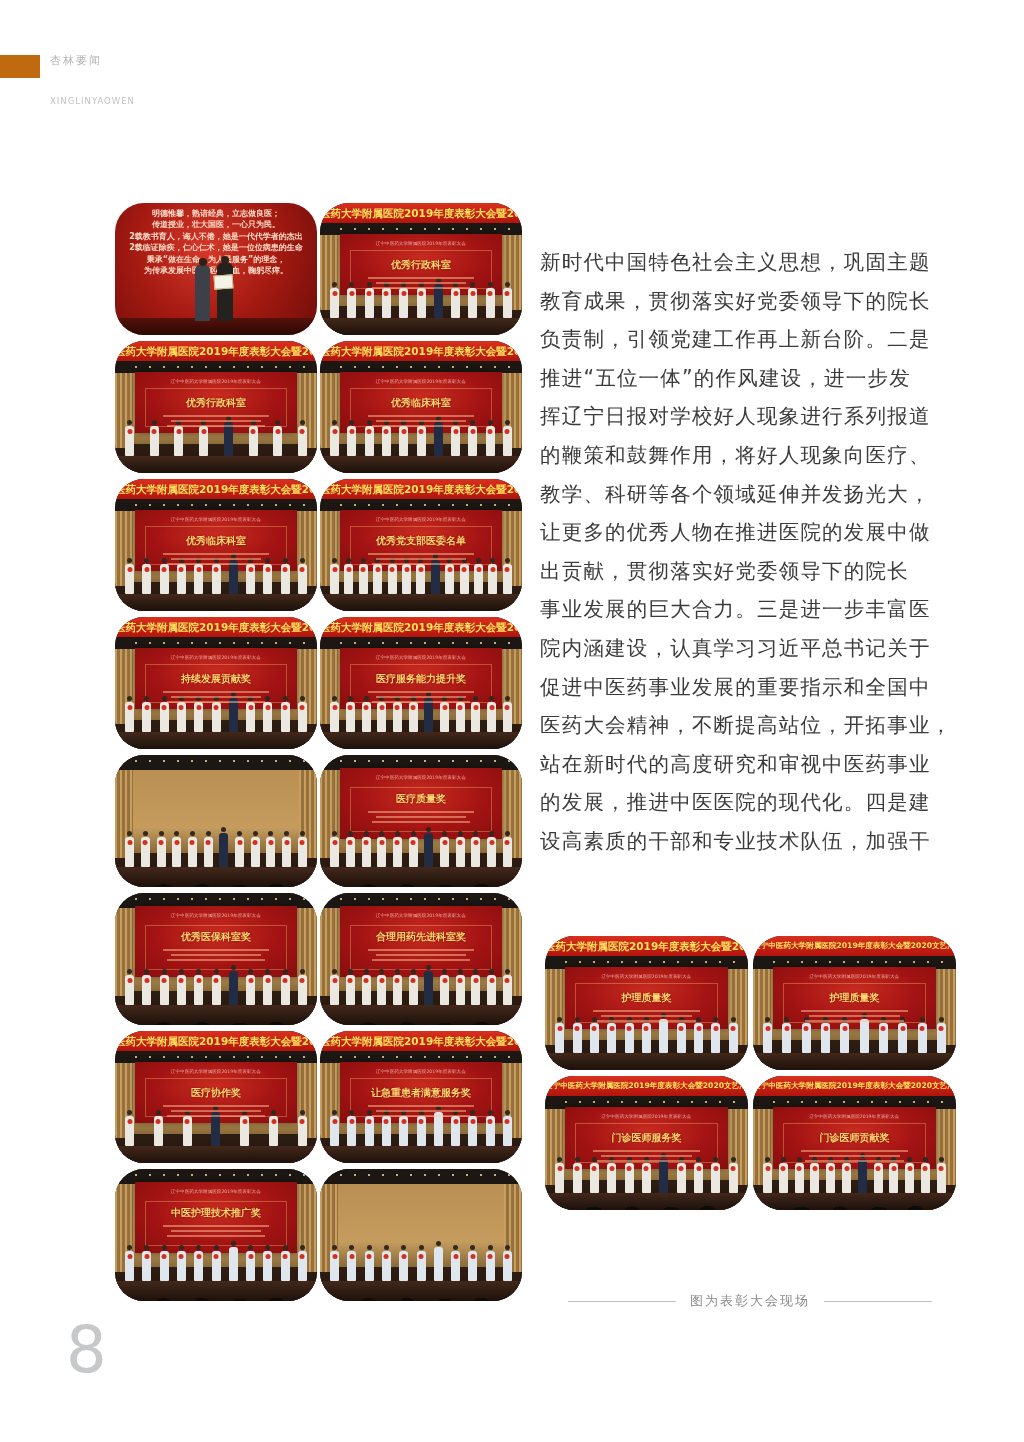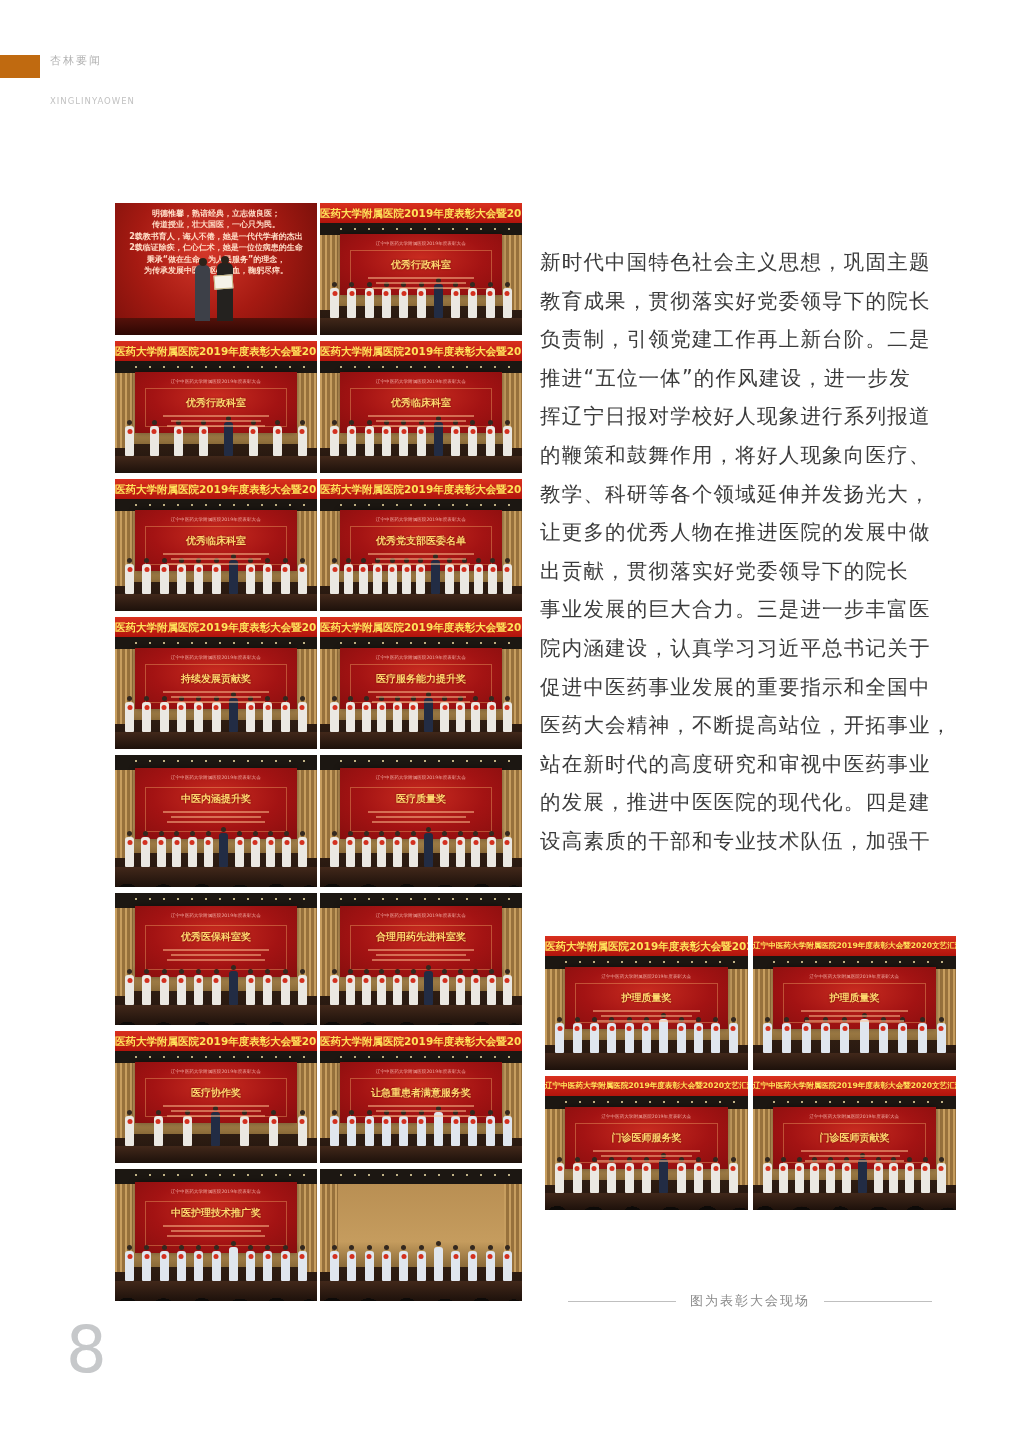--- a/index.html
+++ b/index.html
@@ -13,21 +13,21 @@
 
   
   .article{position:absolute;left:540px;top:243px;width:414px;color:#3b3b3b;}
   .article .aline{font-size:20.5px;line-height:38.6px;letter-spacing:1.2px;white-space:nowrap;}
 
   
   .grid{position:absolute;display:grid;}
   #grid-left{left:115px;top:203px;grid-template-columns:202px 202px;grid-auto-rows:132px;gap:6px 3px;}
   #grid-right{left:545px;top:936px;grid-template-columns:203px 203px;grid-auto-rows:134px;gap:6px 5px;}
 
-  .photo{position:relative;overflow:hidden;display:flex;flex-direction:column;background:#000;}
+  .photo{position:relative;overflow:hidden;display:flex;flex-direction:column;background:#000;border-radius:29px;}
   .photo-banner{flex:0 0 20px;height:20px;background:linear-gradient(180deg,#d9301e,#b2140c);
     color:#ffe25a;font-weight:bold;line-height:20px;white-space:nowrap;overflow:hidden;text-align:center;}
   .photo-banner.b-partial{font-size:10.5px;letter-spacing:0;}
   .photo-banner.b-full{font-size:7.6px;letter-spacing:0;}
 
   .stage{flex:1;position:relative;
     background:linear-gradient(180deg,#1c1712 0%,#1c1712 11%,#b98f53 11%,#c59c5e 55%,#8a6a38 74%,#2e1d12 74%,#22140e 100%);}
   .lights{position:absolute;top:5px;left:4%;right:4%;height:2px;
     background:repeating-linear-gradient(90deg,transparent 0 12px,#e9d9a2 12px 14px);opacity:.8;}
   .curt{position:absolute;top:11%;bottom:22%;width:9%;
@@ -647,29 +647,20 @@
             </div>
           </div>
           <div class="floorline"></div>
         </div>
       </div>
       <div class="photo">
         <div class="stage">
           <div class="lights"></div>
           <div class="curt l"></div>
           <div class="curt r"></div>
-          <div class="screen">
-            <div class="scr-head">辽宁中医药大学附属医院2019年度表彰大会</div>
-            <div class="scr-title">中医内涵提升奖</div>
-            <div class="scr-bars">
-              <i></i>
-              <i></i>
-              <i></i>
-            </div>
-          </div>
           <div class="people">
             <div class="person">
               <i class="head"></i>
               <i class="body"></i>
               <i class="flower"></i>
             </div>
             <div class="person">
               <i class="head"></i>
               <i class="body"></i>
               <i class="flower"></i>

